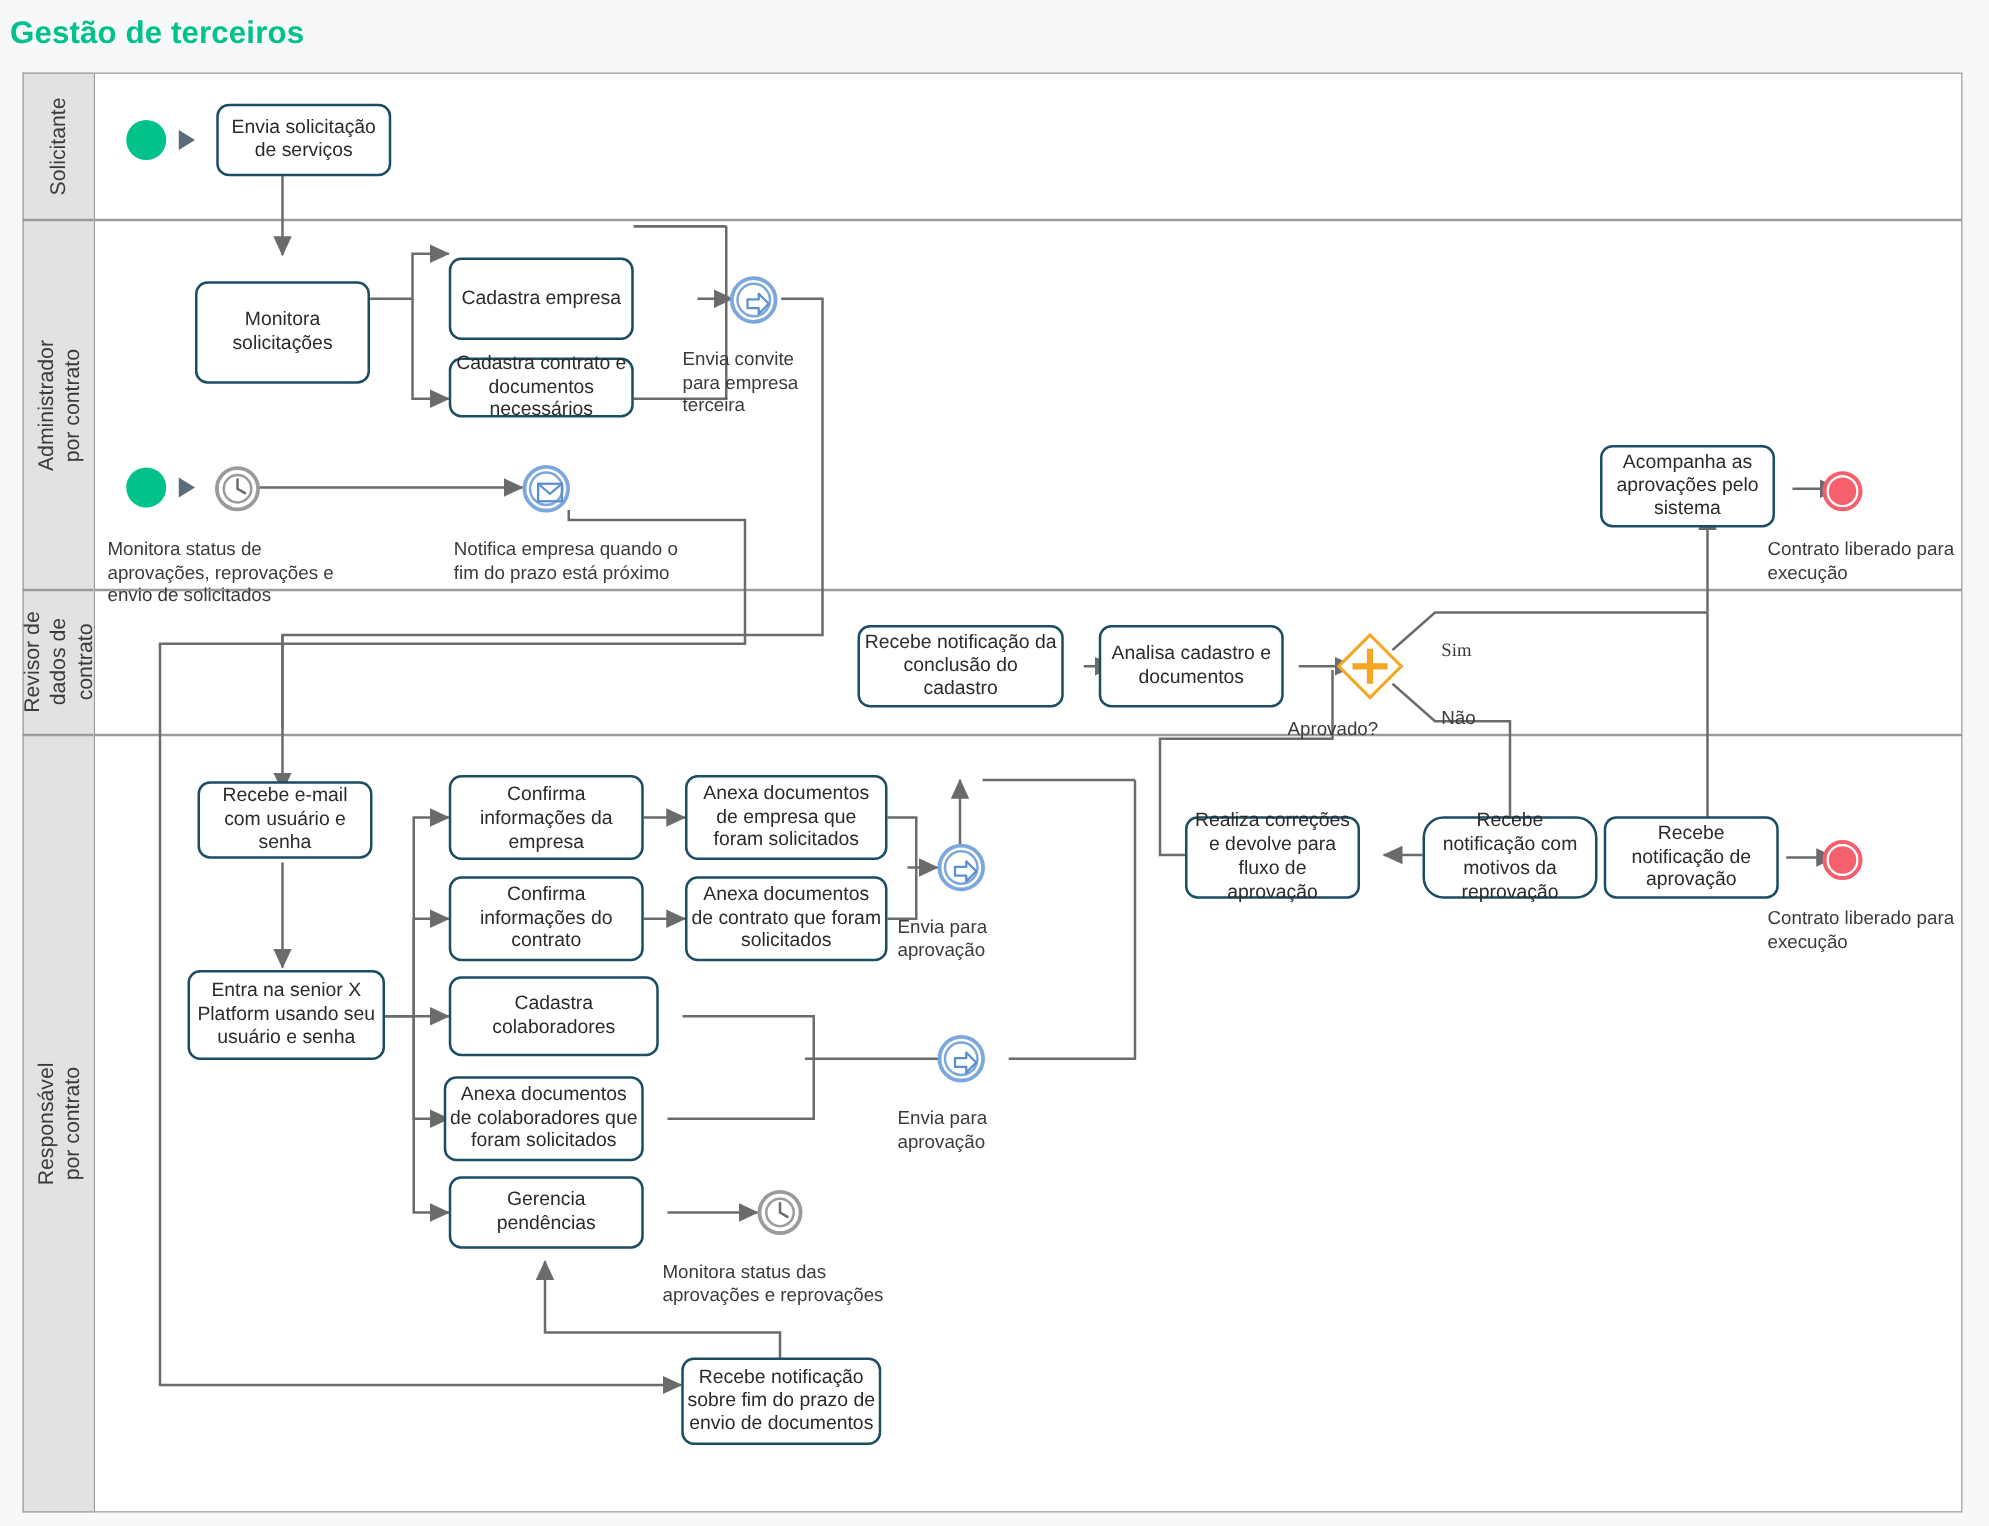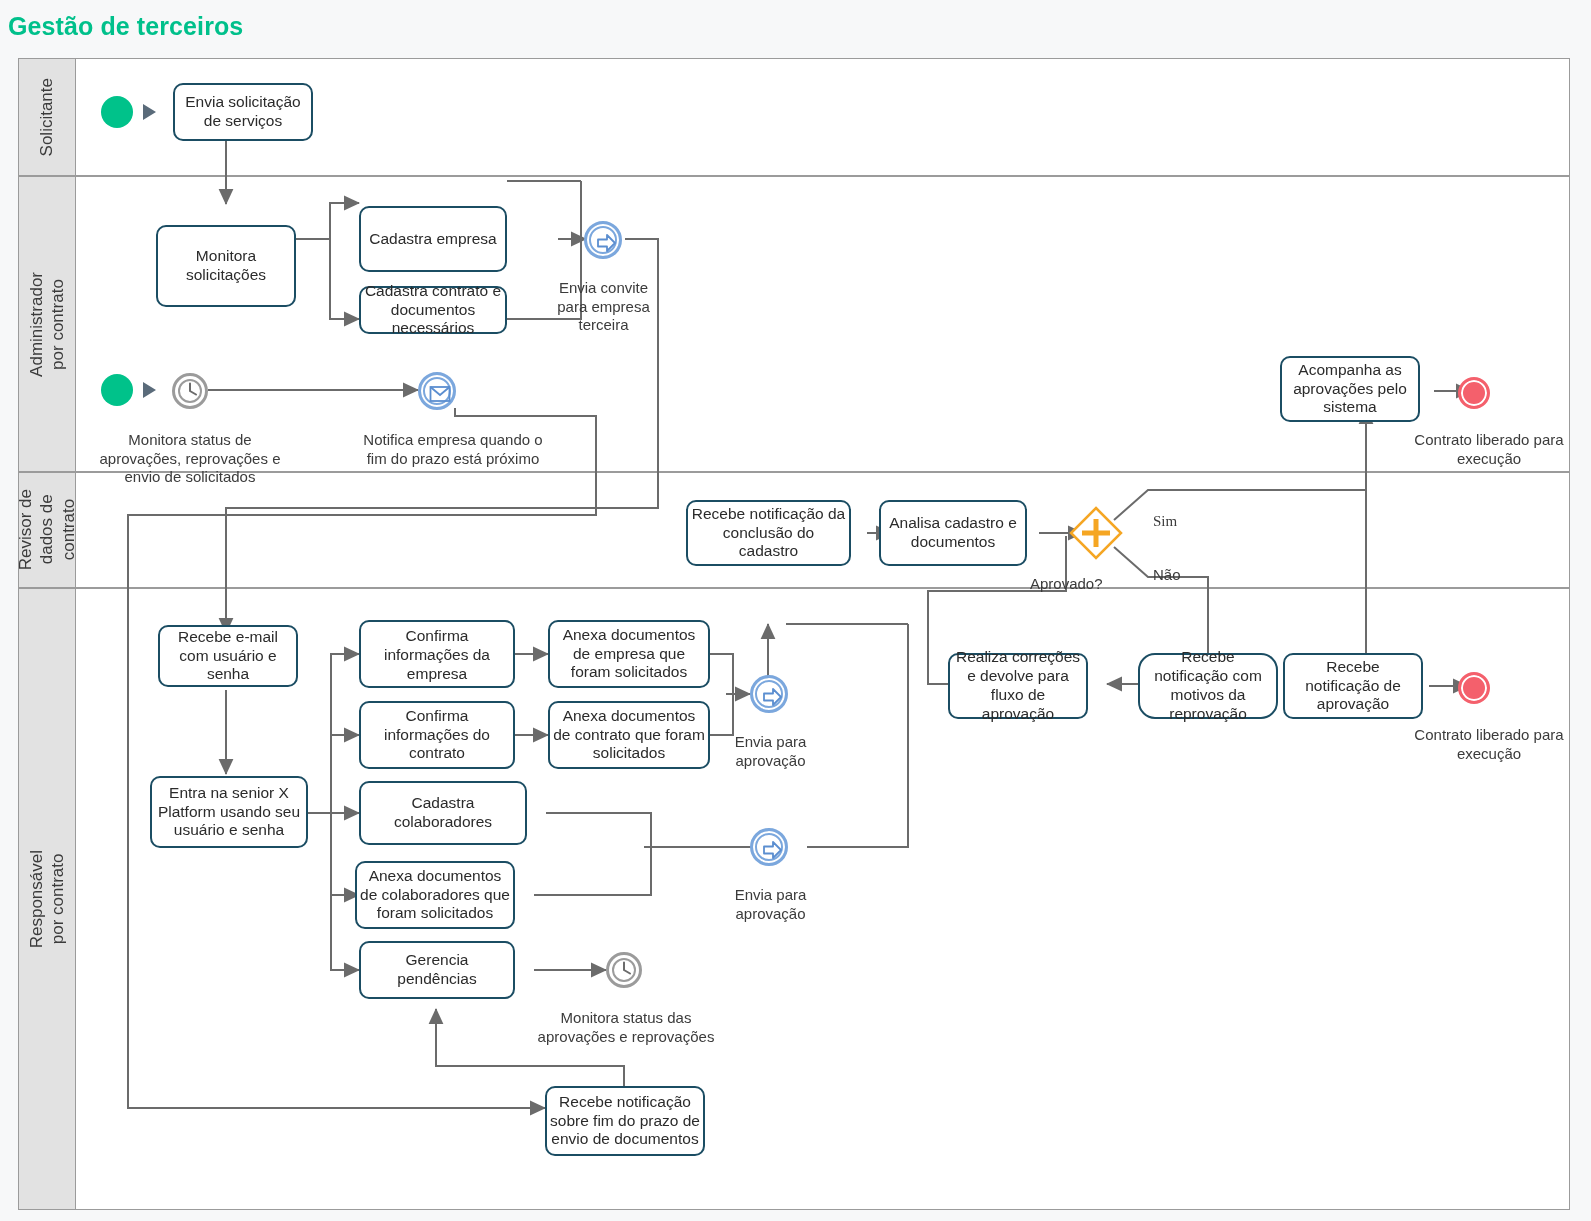--- a/index.html
+++ b/index.html
@@ -101,21 +101,21 @@
     z-index: 4;
   }
   .gw {
     position: absolute;
     z-index: 4;
   }
   .lbl {
     position: absolute;
     font-size: 15px;
     color: #3b3b3b;
-    text-align: center;
+    text-align: left;
     line-height: 1.22;
     z-index: 3;
     white-space: pre-line;
   }
   .lbl-l { text-align: left; }
 </style>
 </head>
 <body>
 
 <div id="root">

